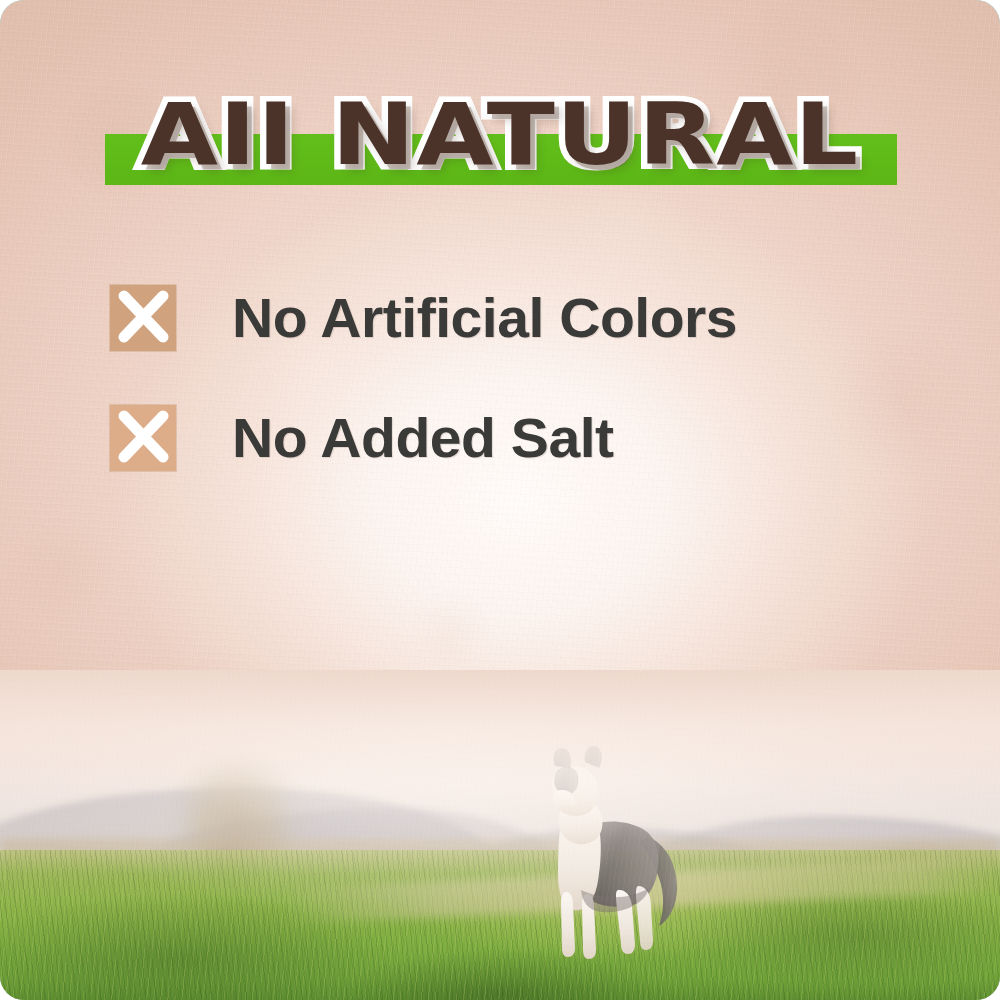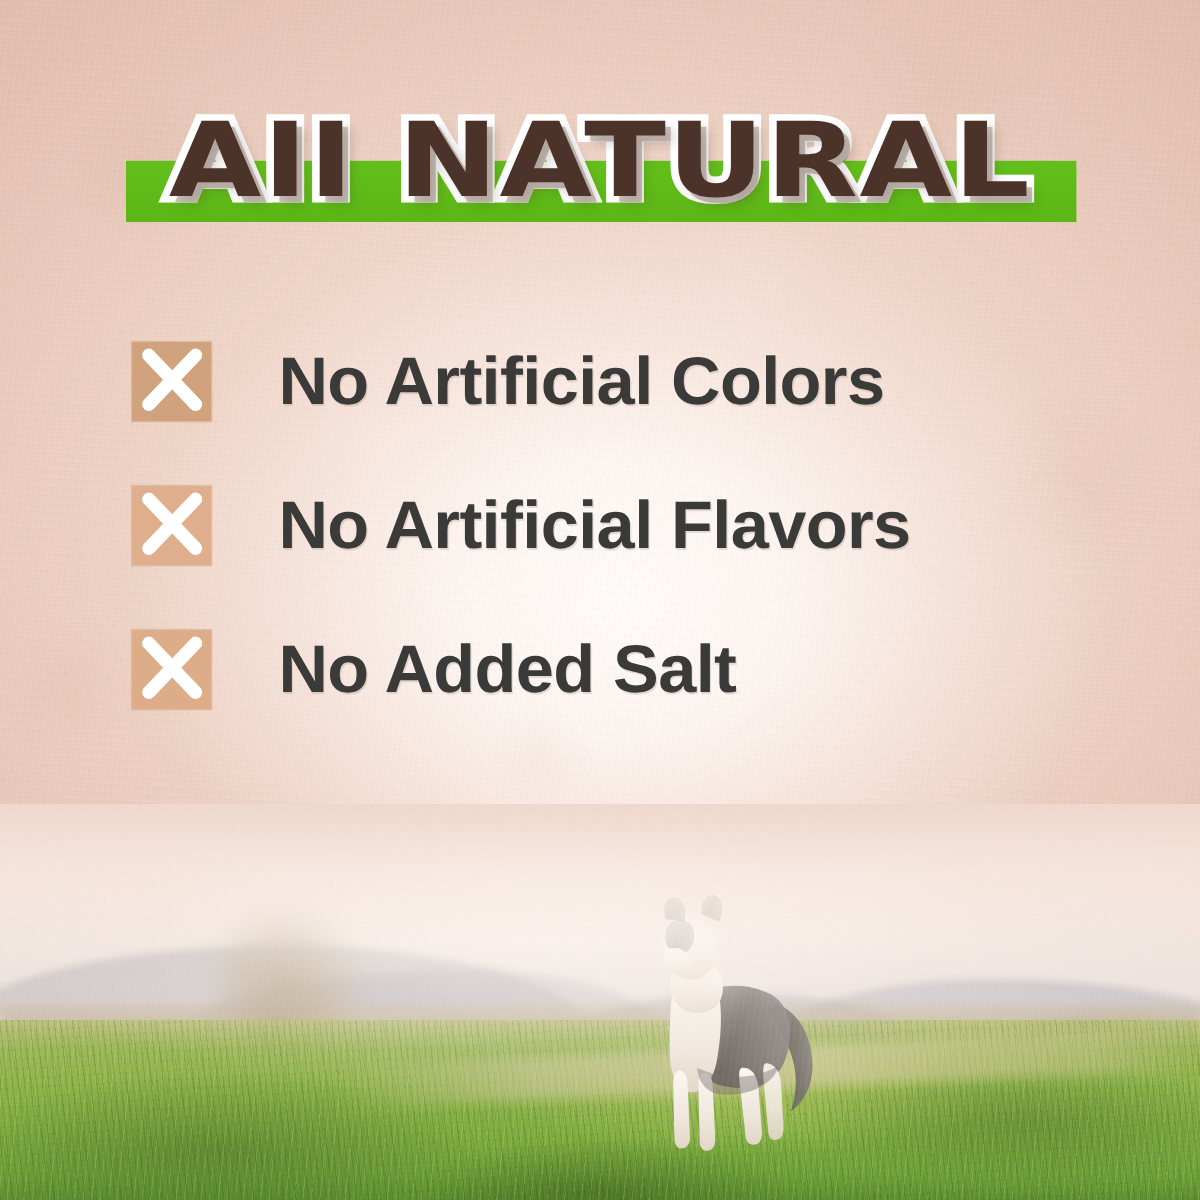--- a/index.html
+++ b/index.html
@@ -12,20 +12,21 @@
     font-family: "Liberation Sans", sans-serif;
   }
 
   
   .panel {
     position: relative;
     width: 1000px;
     height: 1000px;
     overflow: hidden;
     background: #5eead4;
+    border-radius: 24px;
     -webkit-font-smoothing: antialiased;
   }
 
   
   .paper-base {
     position: absolute;
     inset: 0;
     background:
       radial-gradient(ellipse 520px 420px at 52% 50%,
                       rgba(255,252,250,0.98) 0%,
@@ -360,29 +361,20 @@
     <div class="claim-row">
       <div class="claim-box tone-a">
         <svg viewBox="0 0 66 66" aria-hidden="true">
           <path d="M14 11 L53 52" stroke="#ffffff" stroke-width="11" stroke-linecap="round"></path>
           <path d="M53 11 L14 52" stroke="#ffffff" stroke-width="11" stroke-linecap="round"></path>
         </svg>
       </div>
       <div class="claim-label">No Artificial Colors</div>
     </div>
 
-    <div class="claim-row">
-      <div class="claim-box tone-b">
-        <svg viewBox="0 0 66 66" aria-hidden="true">
-          <path d="M14 11 L53 52" stroke="#ffffff" stroke-width="11" stroke-linecap="round"></path>
-          <path d="M53 11 L14 52" stroke="#ffffff" stroke-width="11" stroke-linecap="round"></path>
-        </svg>
-      </div>
-      <div class="claim-label">No Artificial Flavors</div>
-    </div>
 
 
     <div class="claim-row">
       <div class="claim-box tone-d">
         <svg viewBox="0 0 66 66" aria-hidden="true">
           <path d="M14 11 L53 52" stroke="#ffffff" stroke-width="11" stroke-linecap="round"></path>
           <path d="M53 11 L14 52" stroke="#ffffff" stroke-width="11" stroke-linecap="round"></path>
         </svg>
       </div>
       <div class="claim-label">No Added Salt</div>

